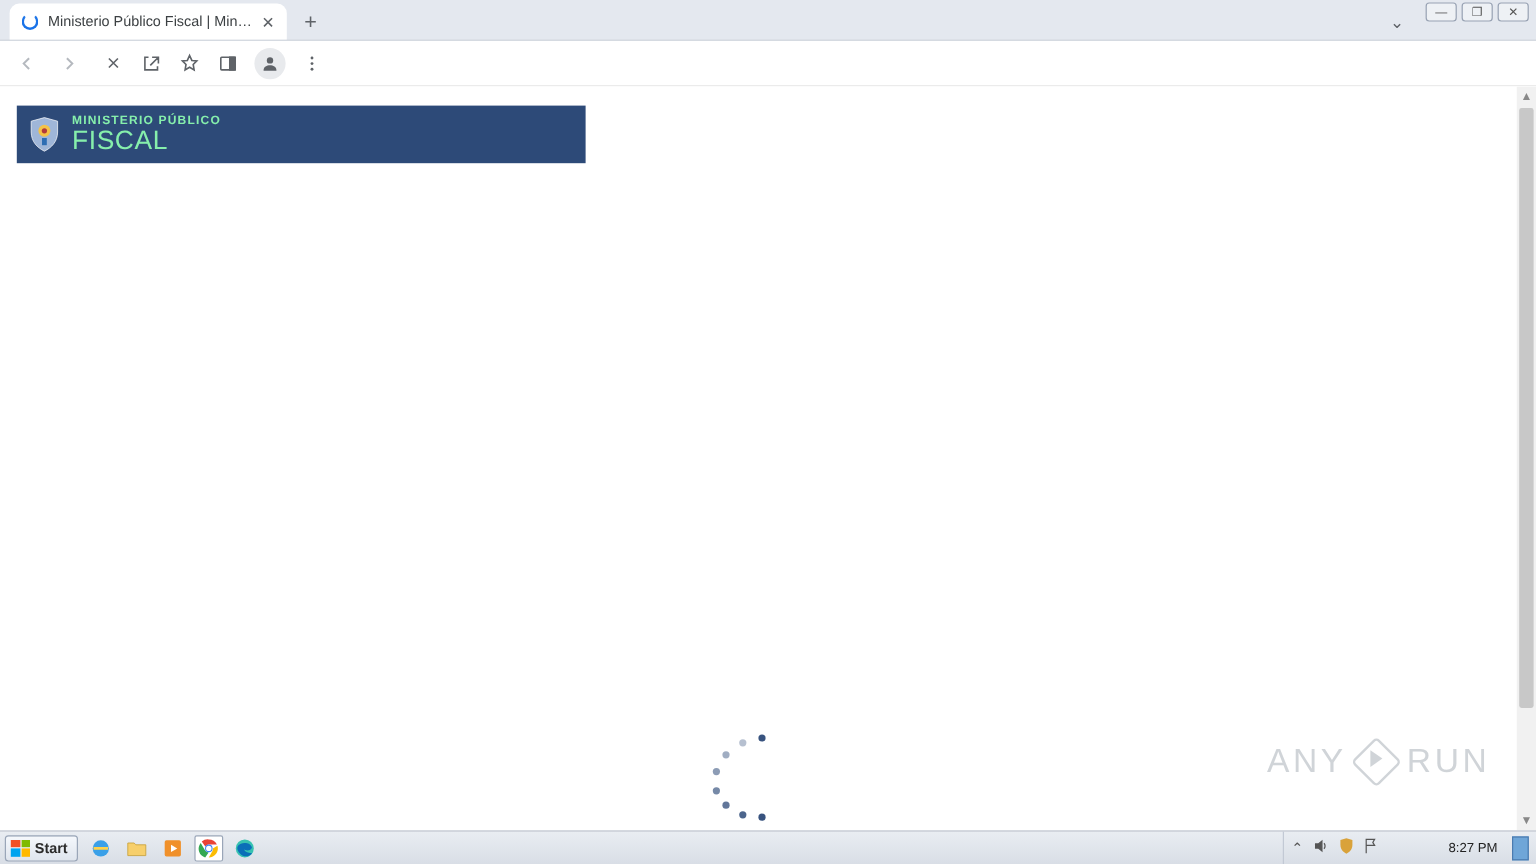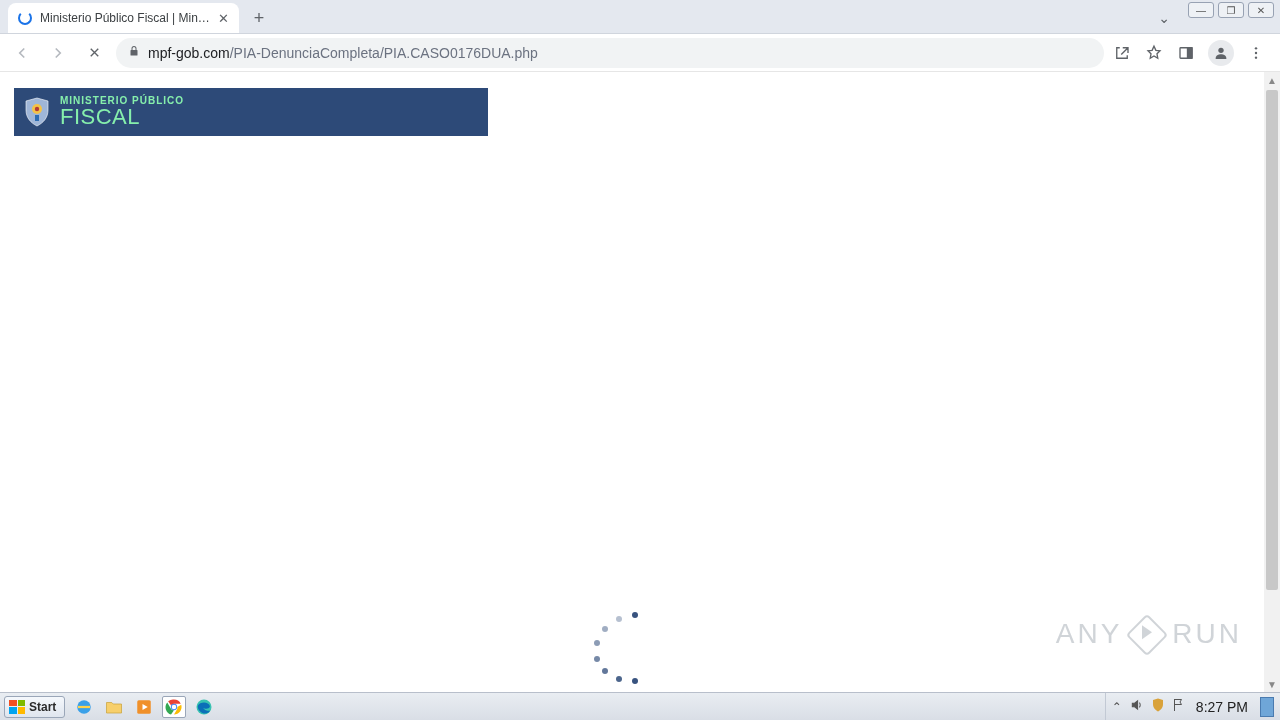--- a/index.html
+++ b/index.html
@@ -157,21 +157,21 @@
   .start-flag div:nth-child(3){background:#00a4ef;} .start-flag div:nth-child(4){background:#ffb900;}
   .task-icon {
     width: 24px; height: 22px; margin: 0 3px; border-radius: 2px;
     display: flex; align-items: center; justify-content: center;
   }
   .task-icon.active { background: #fff; border: 1px solid #9aa6b8; }
   .tray {
     margin-left: auto; display: flex; align-items: center; gap: 8px;
     padding: 0 6px; border-left: 1px solid #c2c9d4; height: 100%;
   }
-  .tray .clock { font-size: 14px; color: #222; padding: 0 4px; }
+  .tray .clock { font-size: 11px; color: #222; padding: 0 4px; margin-left: 47px; }
   .tray .tico { color: #555; font-size: 12px; }
   .tray .desktop-peek { width: 14px; height: 20px; background: #6fa6d8; border: 1px solid #4a7bb0; }
 </style>
 </head>
 <body>
 
 <div class="titlebar">
   <div class="tab">
     <div class="favicon"></div>
     <div class="tab-title">Ministerio Público Fiscal | Ministerio P</div>
@@ -194,29 +194,20 @@
   </div>
   <div class="nav-icon disabled">
     <svg width="18" height="18" viewBox="0 0 24 24" fill="none" stroke="currentColor" stroke-width="2.2">
         <path d="M9 6l6 6-6 6"></path>
       </svg>
   </div>
   <div class="nav-icon">
     <svg width="15" height="15" viewBox="0 0 24 24" fill="none" stroke="currentColor" stroke-width="2.2">
         <path d="M6 6l12 12M18 6L6 18"></path>
       </svg>
-  </div>
-  <div class="omnibox">
-    <span class="lock">
-      <svg width="12" height="12" viewBox="0 0 24 24" fill="currentColor">
-          <path d="M7 10V7a5 5 0 0110 0v3h1a1 1 0 011 1v9a1 1 0 01-1 1H6a1 1 0 01-1-1v-9a1 1 0 011-1h1zm2 0h6V7a3 3 0 10-6 0v3z"></path>
-        </svg>
-    </span>
-    <span class="url-host">mpf-gob.com</span>
-      <span class="url-path">/PIA-DenunciaCompleta/PIA.CASO0176DUA.php</span>
   </div>
   <div class="right-icons">
     <div class="ico">
       <svg width="18" height="18" viewBox="0 0 24 24" fill="none" stroke="currentColor" stroke-width="1.8">
           <path d="M13 5l7 0 0 7M20 5l-9 9M9 5H5v14h14v-4"></path>
         </svg>
     </div>
     <div class="ico">
       <svg width="18" height="18" viewBox="0 0 24 24" fill="none" stroke="currentColor" stroke-width="1.8">
           <path d="M12 3l2.5 5.5L20 9l-4 4 1 6-5-3-5 3 1-6L4 9l5.5-.5L12 3z"></path>

